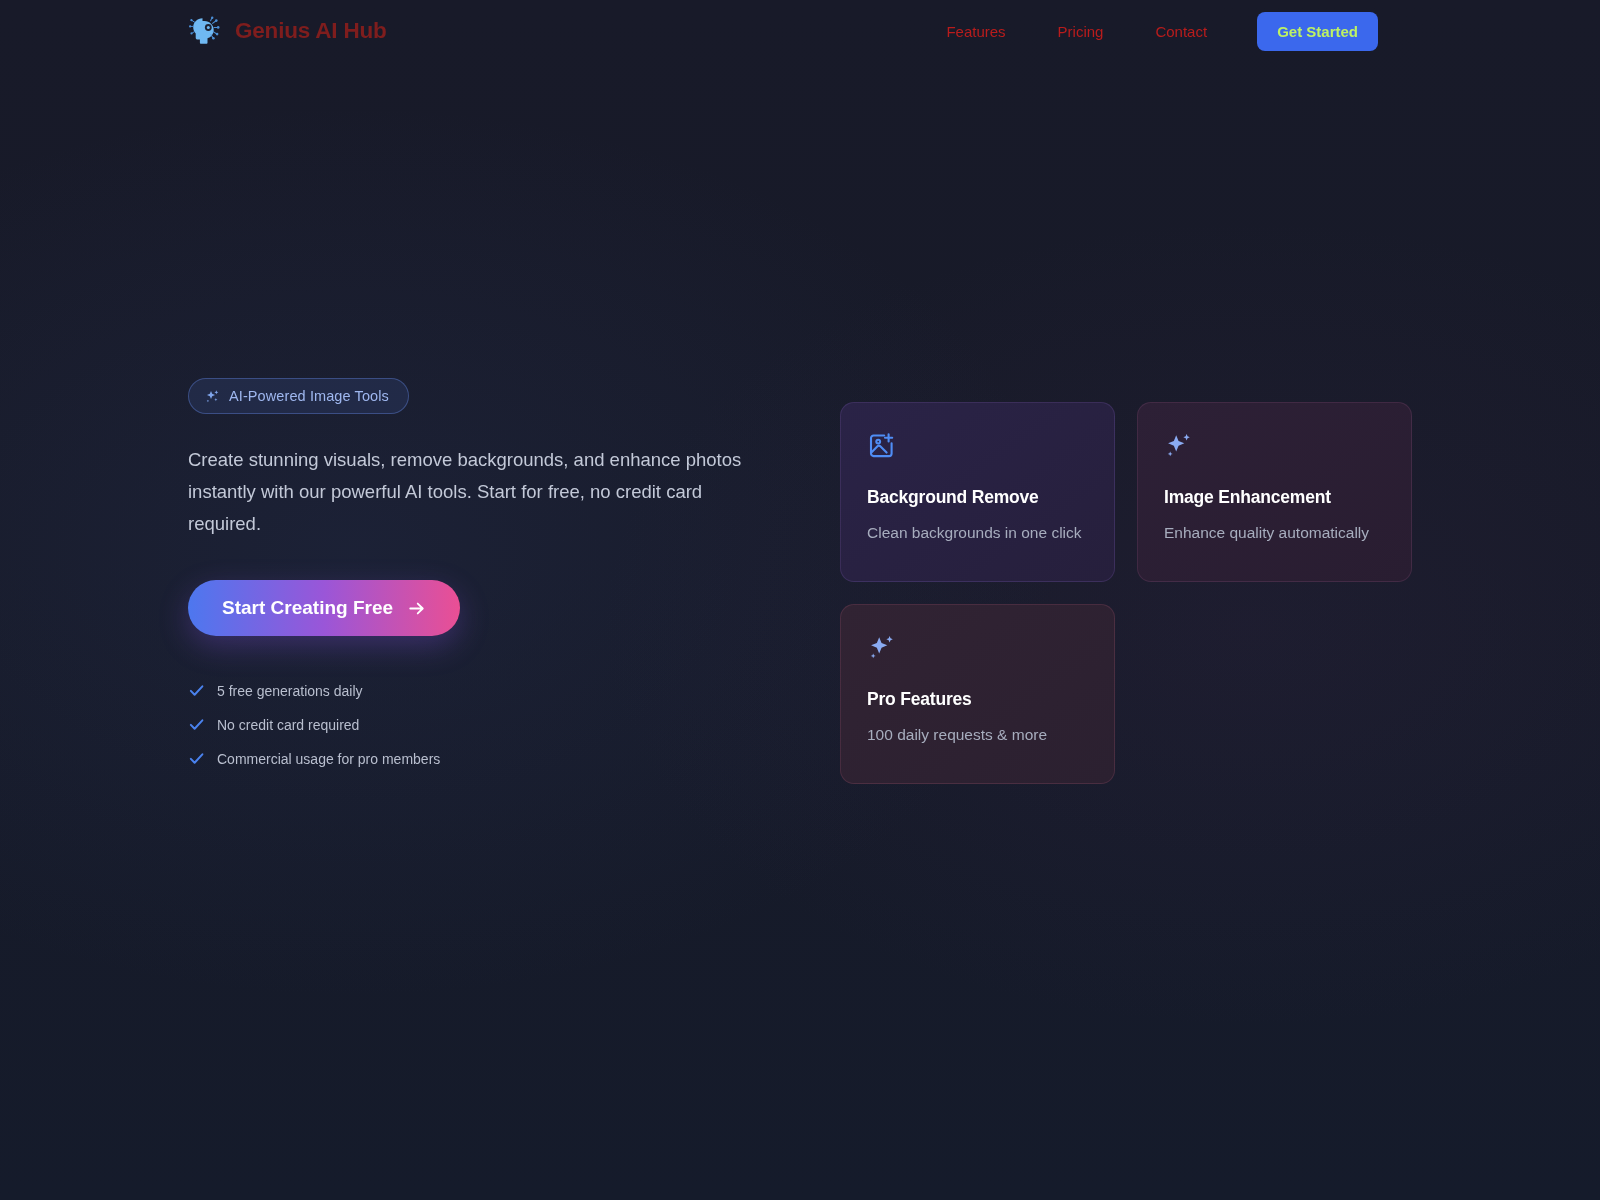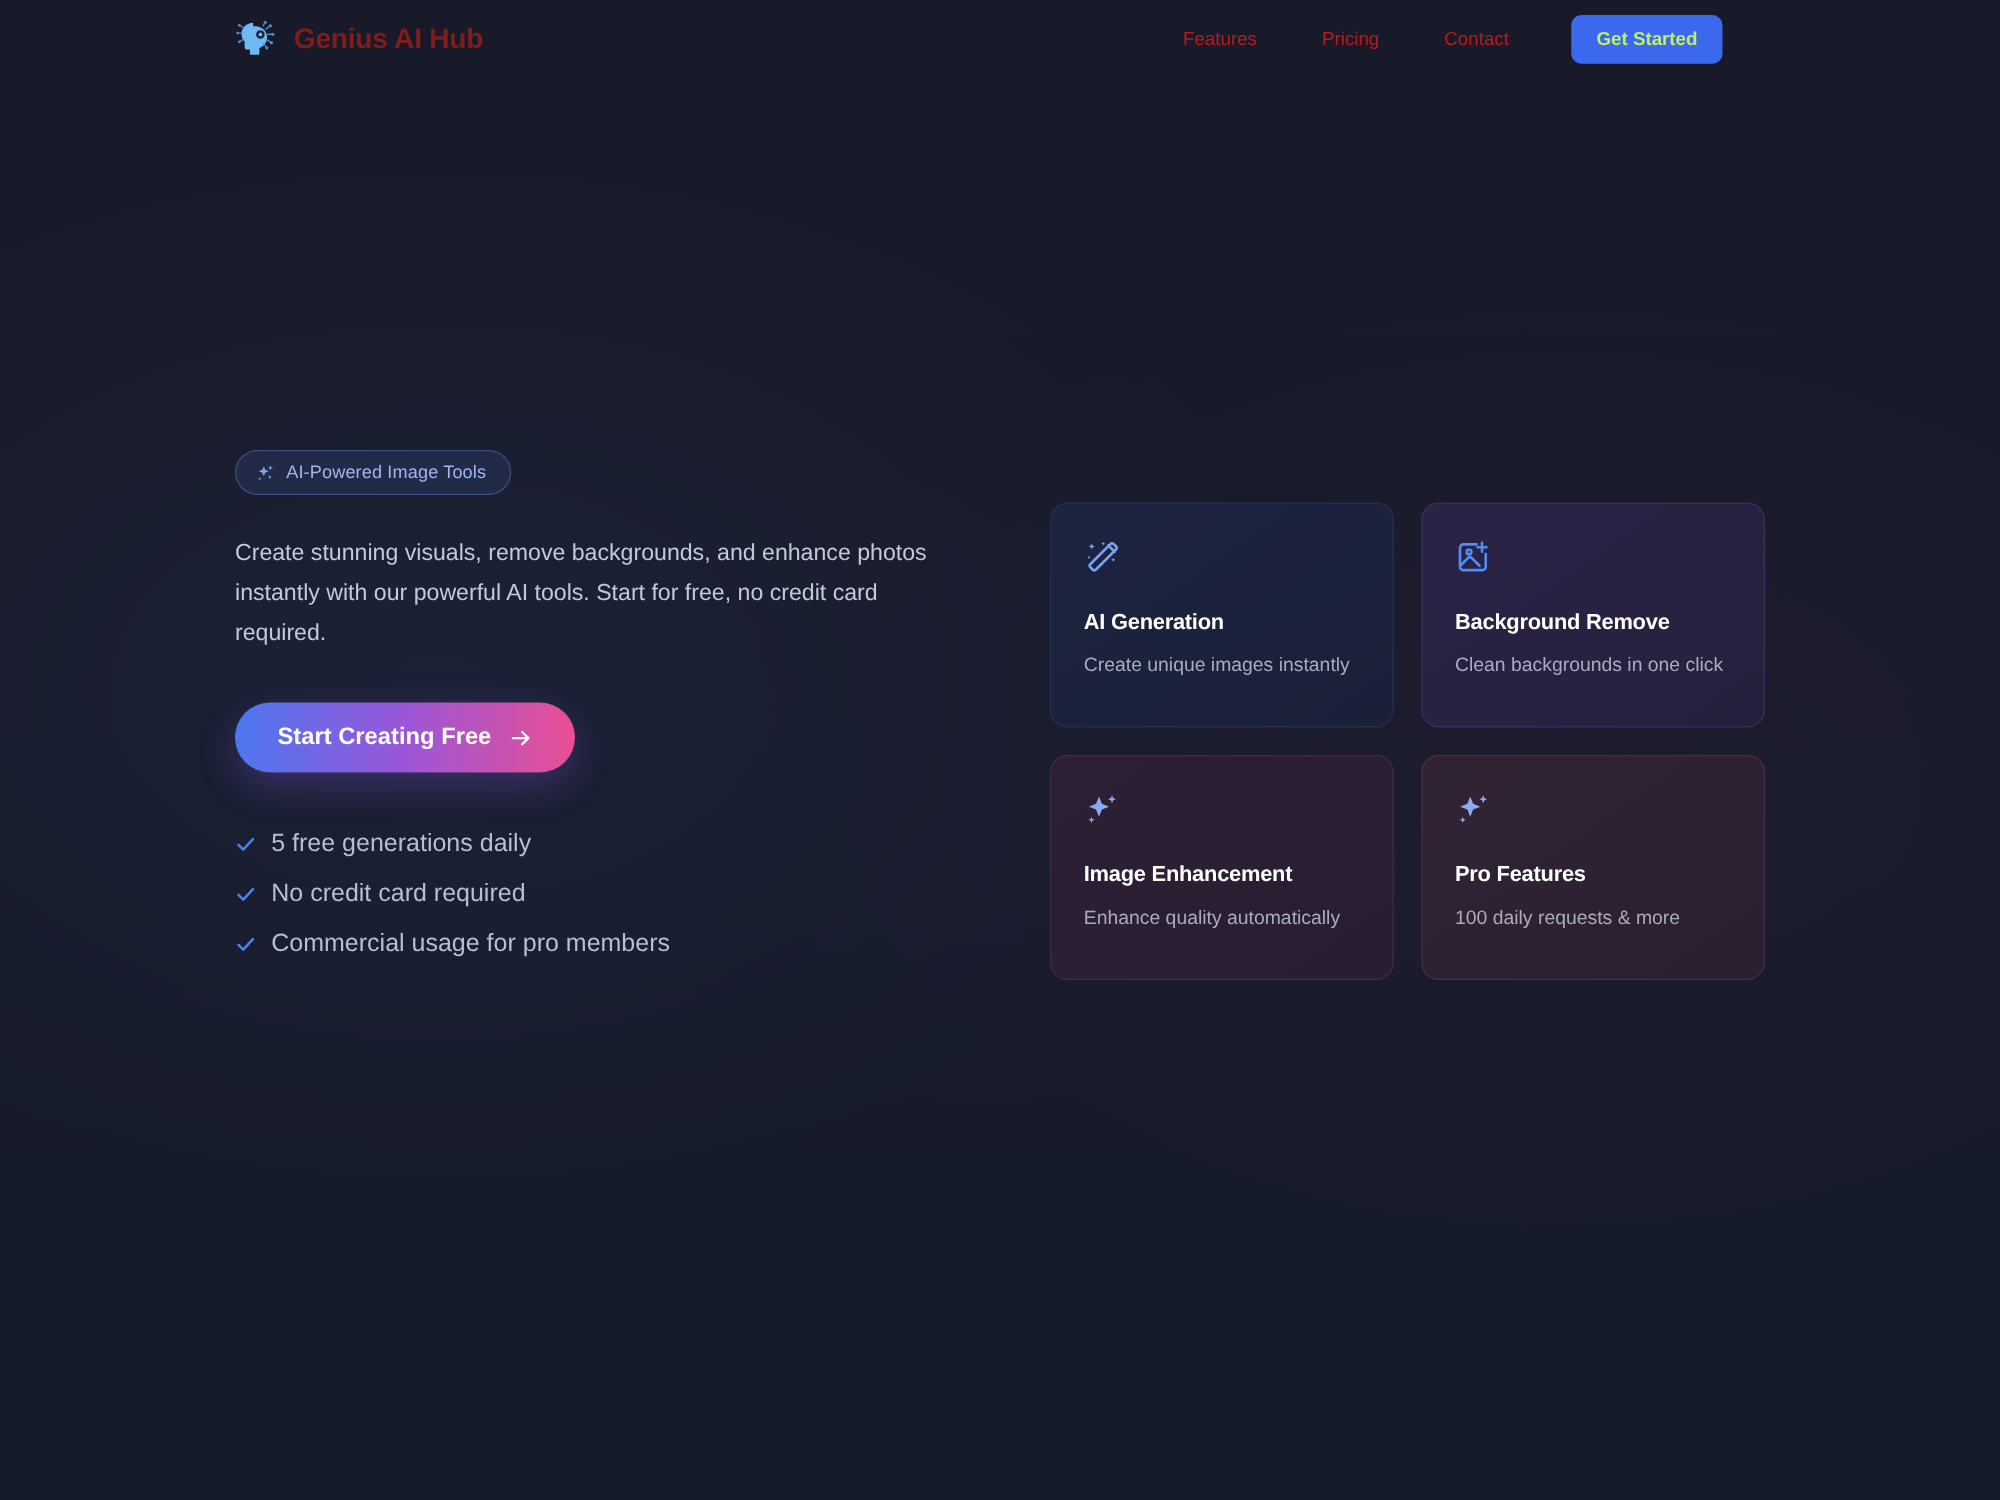--- a/index.html
+++ b/index.html
@@ -159,21 +159,21 @@
   
   .checklist { margin-top: 46px; }
   .check-item {
     display: flex;
     align-items: center;
     gap: 12px;
     margin-bottom: 17px;
   }
   .check-icon { width: 17px; height: 17px; display: block; flex: 0 0 17px; }
   .check-label {
-    font-size: 20px;
+    font-size: 14px;
     color: #b9bfcf;
   }
 
   
   .cards-grid {
     display: grid;
     grid-template-columns: 275px 275px;
     grid-auto-rows: min-content;
     gap: 22px;
   }
@@ -299,36 +299,20 @@
         </svg>
         <span class="check-label">Commercial usage for pro members</span>
       </li>
     </ul>
 
   </div>
 
   <div class="hero-right">
     <div class="cards-grid">
 
-      <div class="feature-card card-a">
-        <svg class="card-icon" viewBox="0 0 30 30">
-          <g stroke="#7ba2f0" stroke-width="2.1" fill="none" stroke-linecap="round" stroke-linejoin="round">
-            <path d="M19.6 5.3l5.1 5.1"></path>
-            <path d="M23.8 4.1l2.1 2.1a1.6 1.6 0 010 2.3L9.6 24.8a1.6 1.6 0 01-2.3 0l-2.1-2.1a1.6 1.6 0 010-2.3L21.5 4.1a1.6 1.6 0 012.3 0z"></path>
-          </g>
-          <g fill="#7ba2f0">
-            <path d="M6.4 3.6l.72 1.78 1.78.72-1.78.72-.72 1.78-.72-1.78L3.9 6.1l1.78-.72z"></path>
-            <path d="M15.6 2.3l.46 1.14 1.14.46-1.14.46-.46 1.14-.46-1.14-1.14-.46 1.14-.46z"></path>
-            <path d="M23.6 15.1l.5 1.24 1.24.5-1.24.5-.5 1.24-.5-1.24-1.24-.5 1.24-.5z"></path>
-            <path d="M4.2 13.3l.42 1.04 1.04.42-1.04.42-.42 1.04-.42-1.04-1.04-.42 1.04-.42z"></path>
-          </g>
-        </svg>
-        <div class="card-title">AI Generation</div>
-        <div class="card-desc">Create unique images instantly</div>
-      </div>
 
       <div class="feature-card card-b">
         <svg class="card-icon" viewBox="0 0 30 30">
           <g stroke="#4f8df5" stroke-width="2.1" fill="none" stroke-linecap="round" stroke-linejoin="round">
             <path d="M17.2 4.5H6.6A2.6 2.6 0 004 7.1v15.4a2.6 2.6 0 002.6 2.6H22a2.6 2.6 0 002.6-2.6V12.2"></path>
             <path d="M4.6 21.2l5.9-5.9a2 2 0 012.8 0l6.3 6.3"></path>
             <circle cx="11.2" cy="10.6" r="1.9"></circle>
             <path d="M21.6 3.2v7.2M18 6.8h7.2"></path>
           </g>
         </svg>

